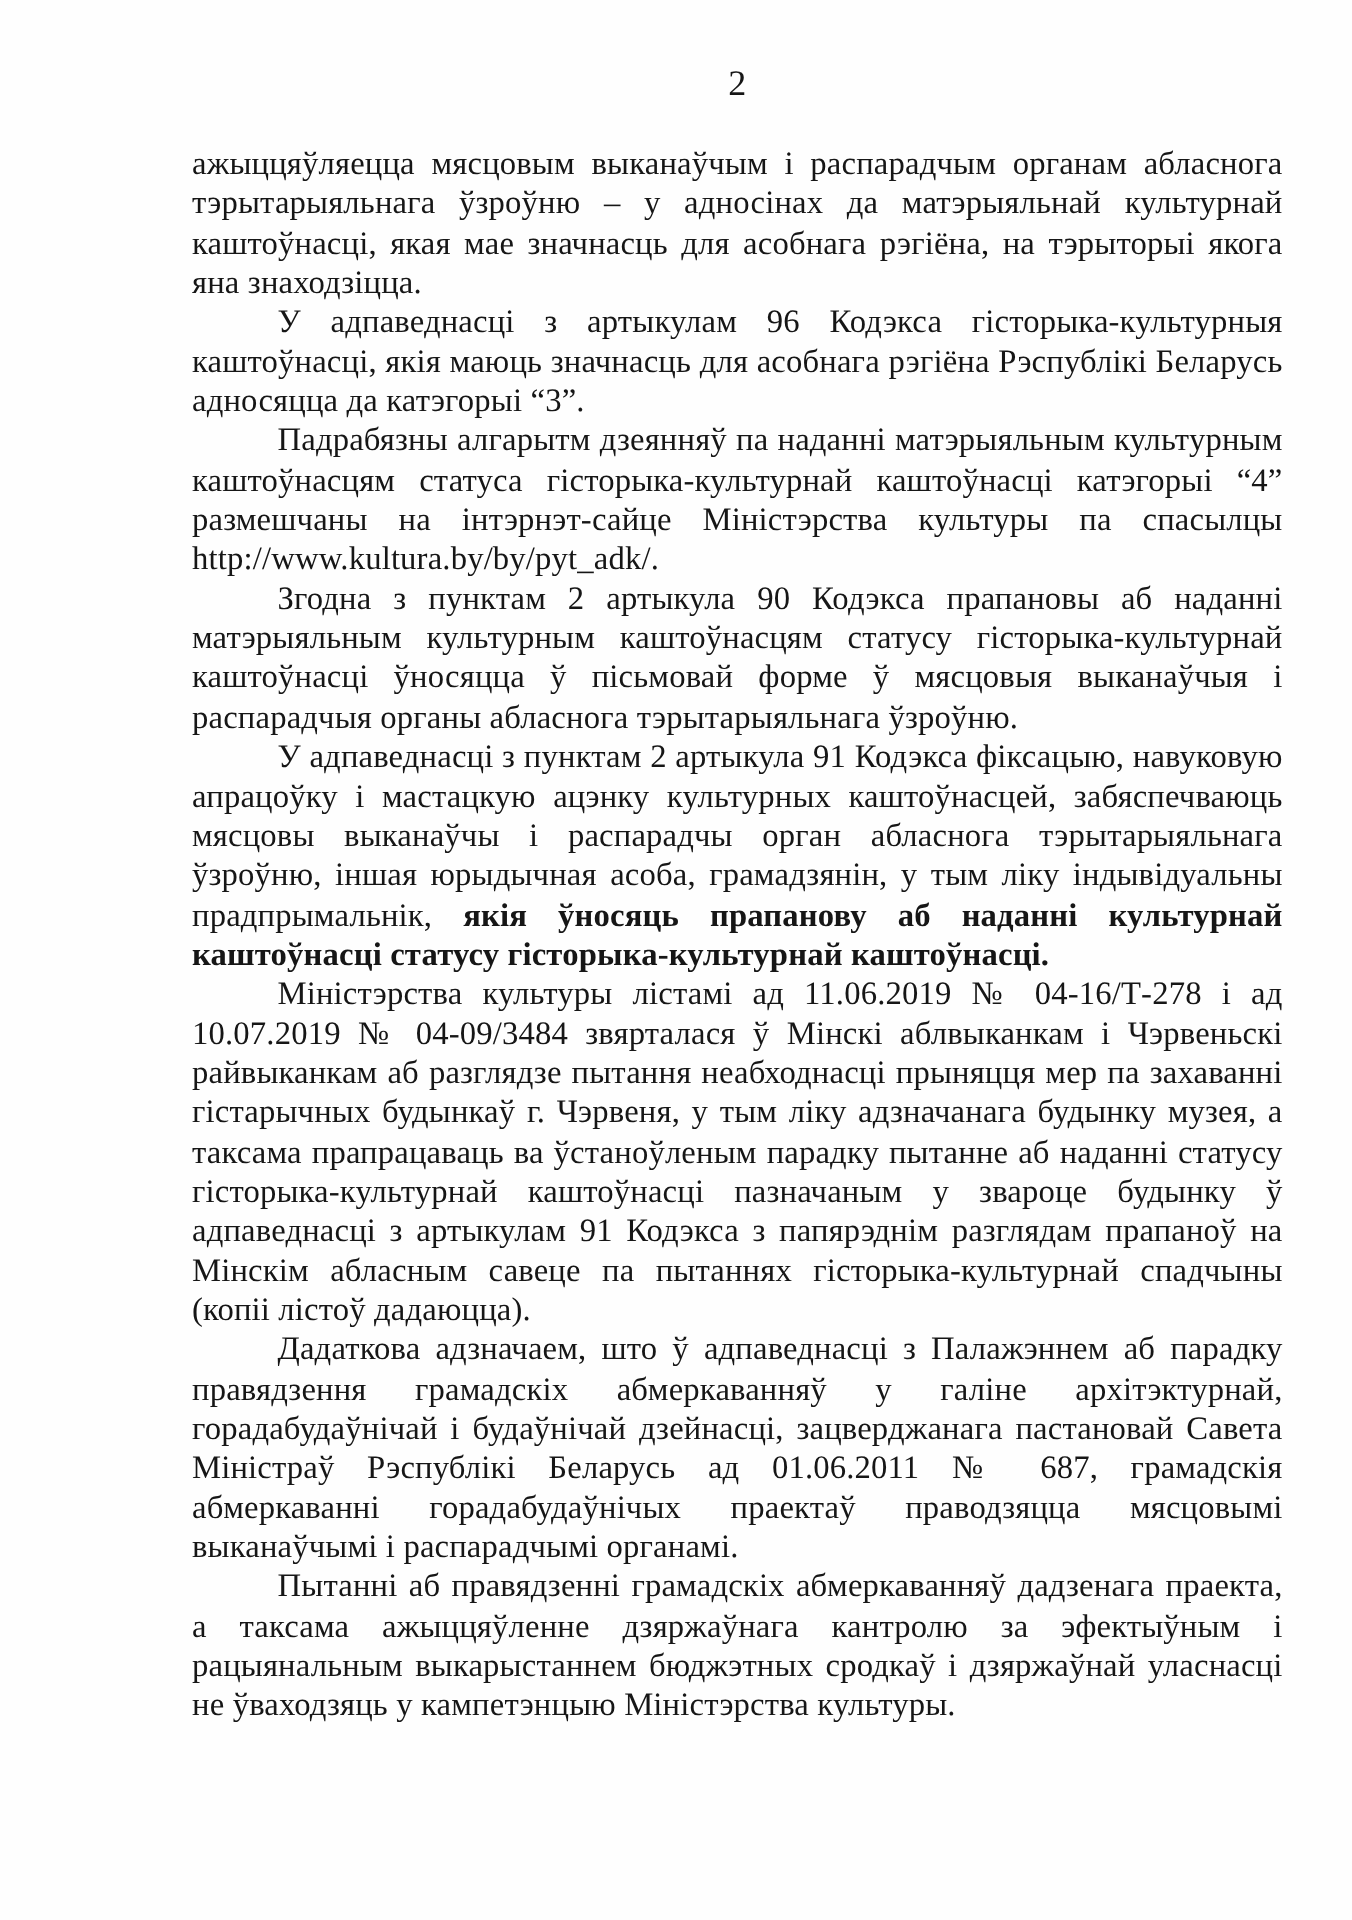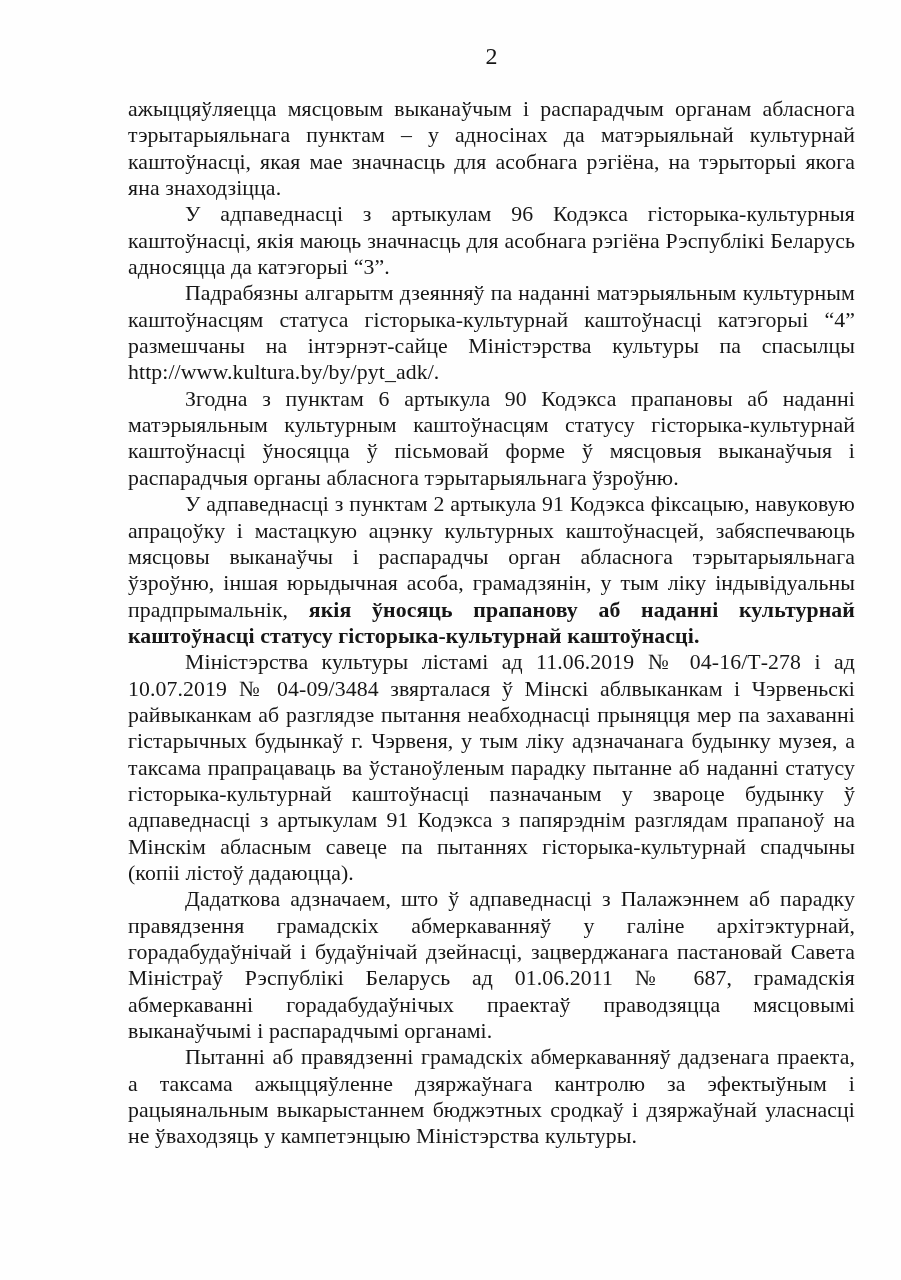--- a/index.html
+++ b/index.html
@@ -50,22 +50,22 @@
   .doc-body .bold {
     font-weight: 700;
   }
 </style>
 </head>
 <body>
 
 <div class="page">
   <div class="page-number">2</div>
   <div class="doc-body">
-      <p class="no-indent"><span>ажыццяўляецца мясцовым выканаўчым і распарадчым органам абласнога тэрытарыяльнага пунктам – у адносінах да матэрыяльнай культурнай каштоўнасці, якая мае значнасць для асобнага рэгіёна, на тэрыторыі якога яна знаходзіцца.</span></p>
+      <p class="no-indent"><span>ажыццяўляецца мясцовым выканаўчым і распарадчым органам абласнога тэрытарыяльнага ўзроўню – у адносінах да матэрыяльнай культурнай каштоўнасці, якая мае значнасць для асобнага рэгіёна, на тэрыторыі якога яна знаходзіцца.</span></p>
       <p><span>У адпаведнасці з артыкулам 96 Кодэкса гісторыка-культурныя каштоўнасці, якія маюць значнасць для асобнага рэгіёна Рэспублікі Беларусь адносяцца да катэгорыі “3”.</span></p>
       <p><span>Падрабязны алгарытм дзеянняў па наданні матэрыяльным культурным каштоўнасцям статуса гісторыка-культурнай каштоўнасці катэгорыі “4”  размешчаны на інтэрнэт-сайце Міністэрства культуры па спасылцы </span><span>http://www.kultura.by/by/pyt_adk/</span><span>.</span></p>
-      <p><span>Згодна з пунктам 6 артыкула 90 Кодэкса прапановы аб наданні матэрыяльным культурным каштоўнасцям статусу гісторыка-культурнай каштоўнасці ўносяцца ў пісьмовай форме ў мясцовыя выканаўчыя і распарадчыя органы абласнога тэрытарыяльнага ўзроўню.</span></p>
+      <p><span>Згодна з пунктам 2 артыкула 90 Кодэкса прапановы аб наданні матэрыяльным культурным каштоўнасцям статусу гісторыка-культурнай каштоўнасці ўносяцца ў пісьмовай форме ў мясцовыя выканаўчыя і распарадчыя органы абласнога тэрытарыяльнага ўзроўню.</span></p>
       <p><span>У адпаведнасці з пунктам 2 артыкула 91 Кодэкса фіксацыю, навуковую апрацоўку і мастацкую ацэнку культурных каштоўнасцей, забяспечваюць мясцовы выканаўчы і распарадчы орган абласнога тэрытарыяльнага ўзроўню, іншая юрыдычная асоба, грамадзянін, у тым ліку індывідуальны прадпрымальнік, </span><span class="bold">якія ўносяць прапанову аб наданні культурнай каштоўнасці статусу гісторыка-культурнай каштоўнасці.</span></p>
       <p><span>Міністэрства культуры лістамі ад 11.06.2019 № 04-16/Т-278 і ад 10.07.2019 № 04-09/3484 звярталася ў Мінскі аблвыканкам і Чэрвеньскі райвыканкам аб разглядзе пытання неабходнасці прыняцця мер па захаванні гістарычных будынкаў г. Чэрвеня, у тым ліку адзначанага будынку музея, а таксама прапрацаваць ва ўстаноўленым парадку пытанне аб наданні статусу гісторыка-культурнай каштоўнасці пазначаным у звароце будынку ў адпаведнасці з артыкулам 91 Кодэкса з папярэднім разглядам прапаноў на Мінскім абласным савеце па пытаннях гісторыка-культурнай спадчыны (копіі лістоў дадаюцца).</span></p>
       <p><span>Дадаткова адзначаем, што ў адпаведнасці з Палажэннем аб парадку правядзення грамадскіх абмеркаванняў у галіне архітэктурнай, горадабудаўнічай і будаўнічай дзейнасці, зацверджанага пастановай Савета Міністраў Рэспублікі Беларусь ад 01.06.2011 № 687, грамадскія абмеркаванні горадабудаўнічых праектаў праводзяцца мясцовымі выканаўчымі і распарадчымі органамі.</span></p>
       <p><span>Пытанні аб правядзенні грамадскіх абмеркаванняў дадзенага праекта, а таксама ажыццяўленне дзяржаўнага кантролю за эфектыўным і рацыянальным выкарыстаннем бюджэтных сродкаў і дзяржаўнай уласнасці не ўваходзяць у кампетэнцыю Міністэрства культуры.</span></p>
     </div>
 </div>
 
 </body></html>

